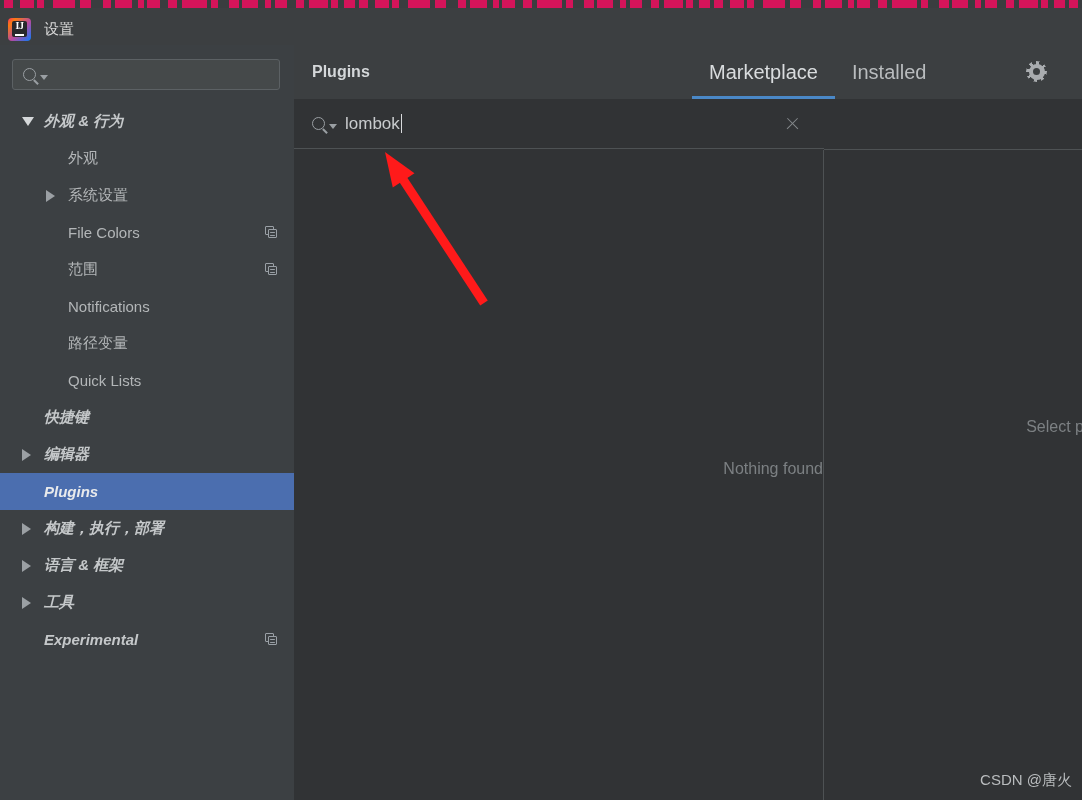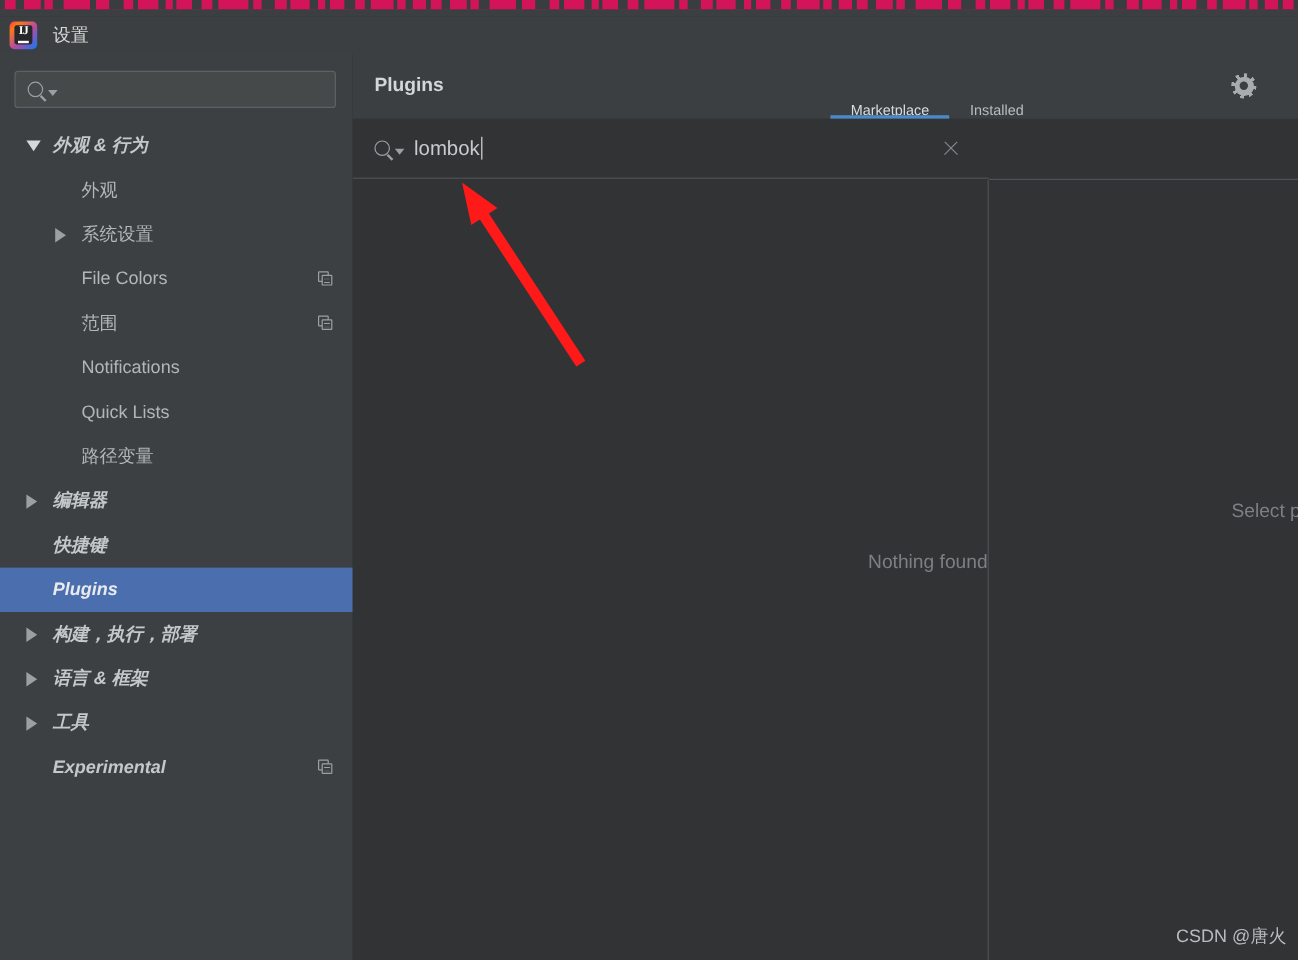--- a/index.html
+++ b/index.html
@@ -188,23 +188,23 @@
     color: #d4d7d9;
   }
   .tabs {
     position: absolute; left: 398px; top: 0;
     height: 54px;
     display: flex; align-items: center;
   }
   .tab {
     position: relative;
     height: 54px;
-    display: flex; align-items: flex-end;
+    display: flex; align-items: center;
     padding: 0 17px;
-    font-size: 12px;
+    font-size: 20px;
     color: #b9bcbe;
     cursor: default;
   }
   .tab.active { color: #d9dcde; }
   .tab.active::after {
     content: "";
     position: absolute;
     left: 0; right: 0; bottom: 0;
     height: 3px;
     background: #4a88c7;
@@ -435,31 +435,31 @@
             <i class="back"></i>
             <i class="front"></i>
             <i class="l1"></i>
             <i class="l2"></i>
           </div>
         </div>
         <div class="node lvl1">
           <div class="label">Notifications</div>
         </div>
         <div class="node lvl1">
+          <div class="label">路径变量</div>
+        </div>
+        <div class="node lvl1">
           <div class="label">Quick Lists</div>
         </div>
-        <div class="node lvl1">
-          <div class="label">路径变量</div>
+        <div class="node lvl0">
+          <div class="label">快捷键</div>
         </div>
         <div class="node lvl0">
           <div class="twisty closed"></div>
           <div class="label">编辑器</div>
-        </div>
-        <div class="node lvl0">
-          <div class="label">快捷键</div>
         </div>
         <div class="node lvl0 selected">
           <div class="label">Plugins</div>
         </div>
         <div class="node lvl0">
           <div class="twisty closed"></div>
           <div class="label">构建，执行，部署</div>
         </div>
         <div class="node lvl0">
           <div class="twisty closed"></div>

